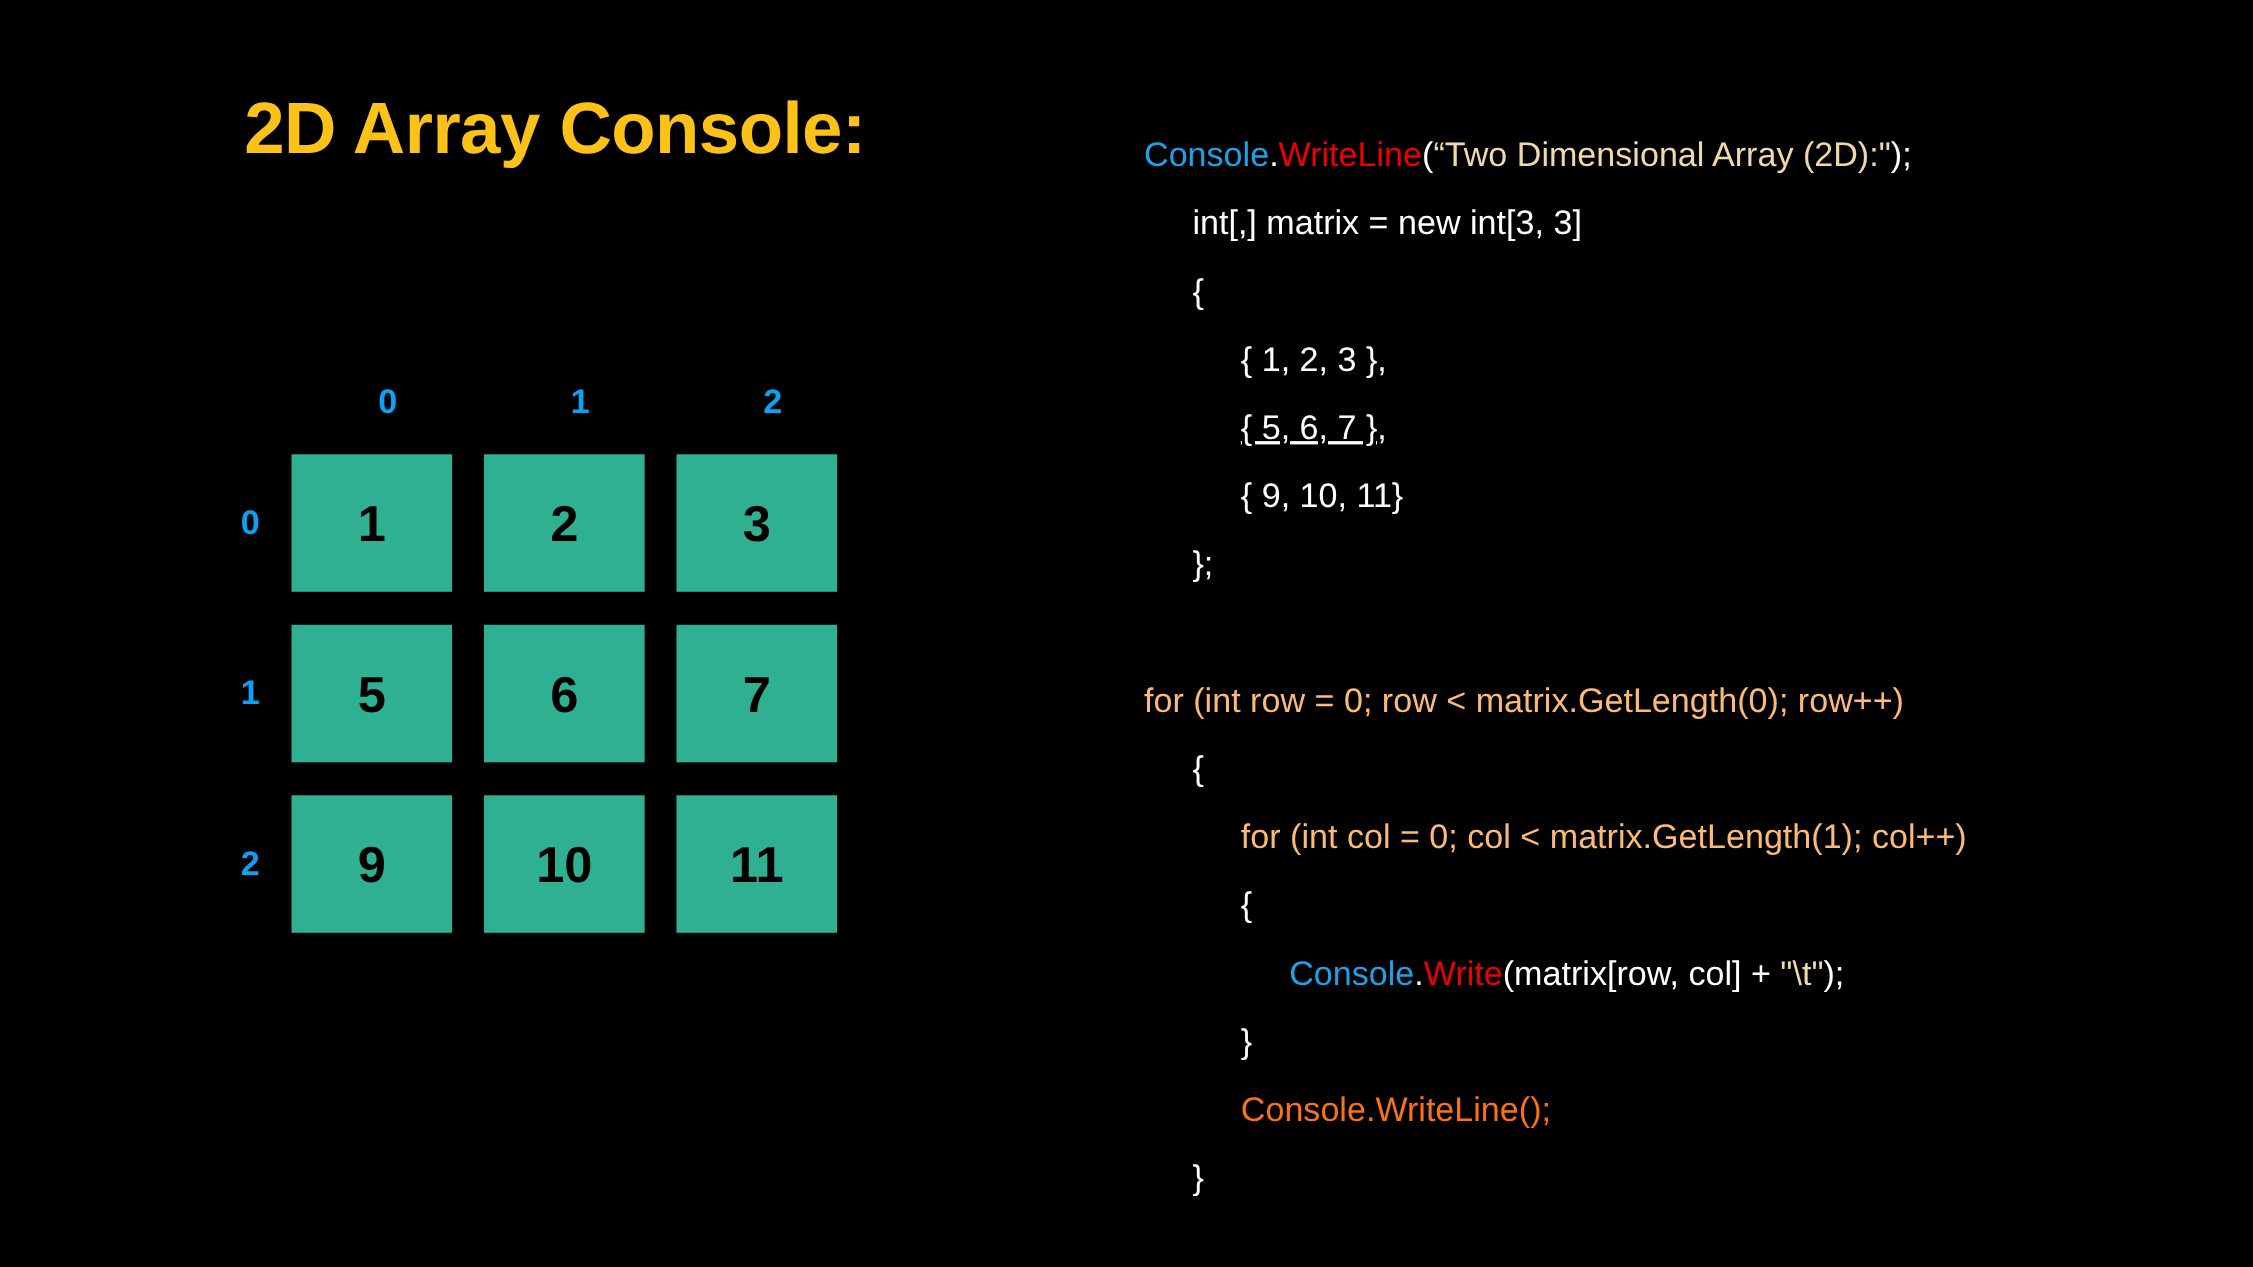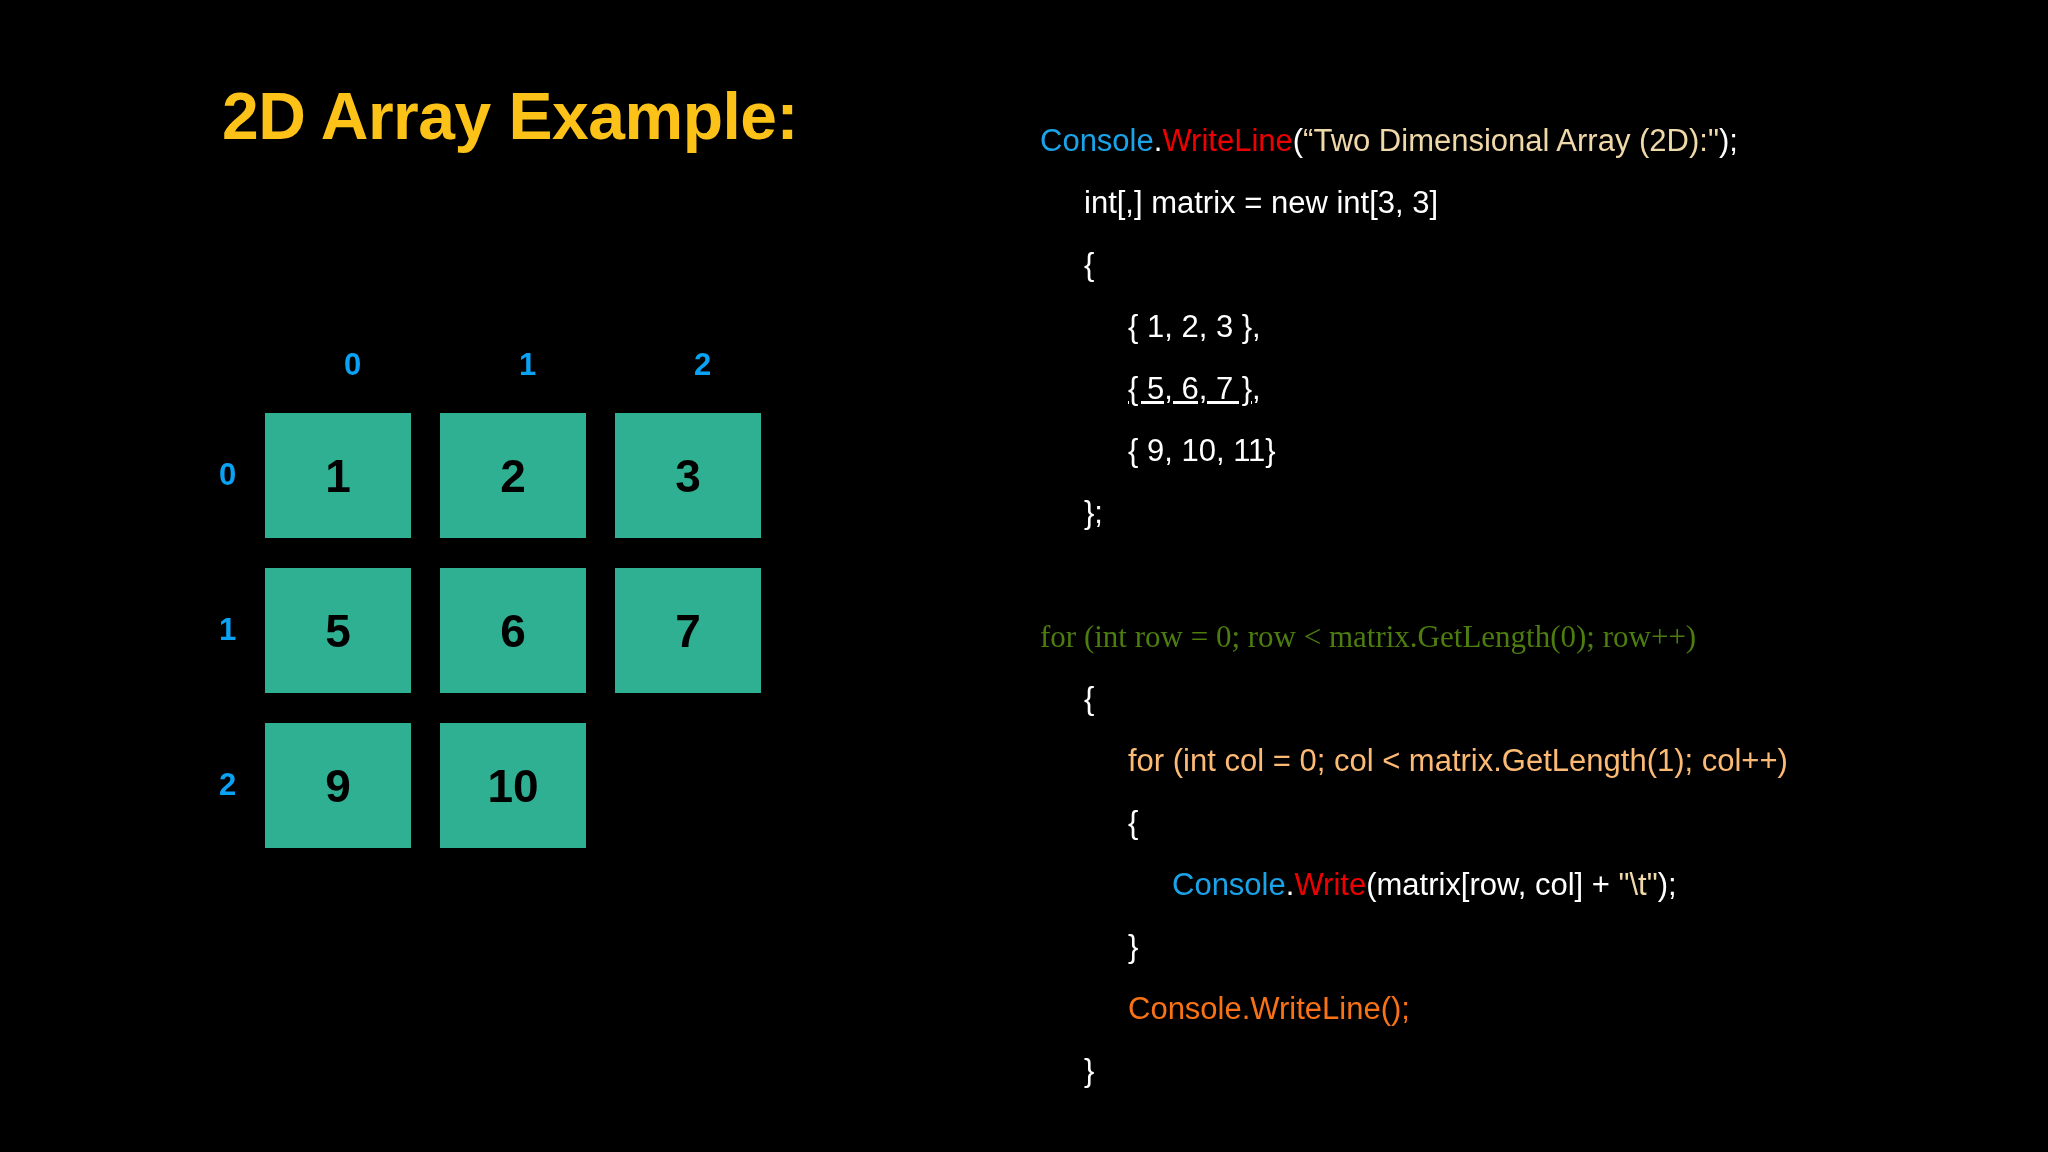--- a/index.html
+++ b/index.html
@@ -124,21 +124,21 @@
   .tok-string { color: #f0d9a8; }
   .tok-plain  { color: #ffffff; }
 </style>
 </head>
 <body>
 
 <div id="slide" style="background: rgb(0, 0, 0);">
 
   <div id="left-panel">
 
-    <div id="slide-title" style="color: rgb(252, 194, 23);">2D Array Example:</div>
+    <div id="slide-title" style="color: rgb(252, 194, 23);">2D Array Console:</div>
 
     <div id="matrix-figure">
       <div id="col-header-row">
           <div class="col-header" style="color: rgb(10, 162, 245);">0</div>
           <div class="col-header" style="color: rgb(10, 162, 245);">1</div>
           <div class="col-header" style="color: rgb(10, 162, 245);">2</div>
         </div>
       <div id="matrix-body">
           <div class="matrix-row">
             <div class="row-header" style="color: rgb(10, 162, 245);">0</div>
@@ -154,37 +154,38 @@
               <div class="matrix-cell" style="background: rgb(47, 176, 147); color: rgb(0, 0, 0);">5</div>
               <div class="matrix-cell" style="background: rgb(47, 176, 147); color: rgb(0, 0, 0);">6</div>
               <div class="matrix-cell" style="background: rgb(47, 176, 147); color: rgb(0, 0, 0);">7</div>
             </div>
           </div>
           <div class="matrix-row">
             <div class="row-header" style="color: rgb(10, 162, 245);">2</div>
             <div class="cell-track">
               <div class="matrix-cell" style="background: rgb(47, 176, 147); color: rgb(0, 0, 0);">9</div>
               <div class="matrix-cell" style="background: rgb(47, 176, 147); color: rgb(0, 0, 0);">10</div>
+              <div class="matrix-cell" style="background: rgb(47, 176, 147); color: rgb(0, 0, 0);">11</div>
             </div>
           </div>
         </div>
     </div>
 
   </div>
 
   <div id="code-panel">
       <div class="code-line" style="padding-left: 0px;"><span class="tok-class" style="color: rgb(26, 163, 232);">Console</span><span class="tok-plain" style="color: rgb(255, 255, 255);">.</span><span class="tok-method" style="color: rgb(238, 0, 0);">WriteLine</span><span class="tok-plain" style="color: rgb(255, 255, 255);">(</span><span class="tok-string" style="color: rgb(240, 217, 168);">“Two Dimensional Array (2D):"</span><span class="tok-plain" style="color: rgb(255, 255, 255);">);</span></div>
       <div class="code-line" style="padding-left: 44px;"><span class="tok-plain" style="color: rgb(255, 255, 255);">int[,] matrix = new int[3, 3]</span></div>
       <div class="code-line" style="padding-left: 44px;"><span class="tok-plain" style="color: rgb(255, 255, 255);">{</span></div>
       <div class="code-line" style="padding-left: 88px;"><span class="tok-plain" style="color: rgb(255, 255, 255);">{ 1, 2, 3 },</span></div>
       <div class="code-line" style="padding-left: 88px;"><span class="tok-plain" style="color: rgb(255, 255, 255); text-decoration: underline;">{ 5, 6, 7 },</span></div>
       <div class="code-line" style="padding-left: 88px;"><span class="tok-plain" style="color: rgb(255, 255, 255); margin-top: 32px;">{ 9, 10, 11}</span></div>
       <div class="code-line" style="padding-left: 44px;"><span class="tok-plain" style="color: rgb(255, 255, 255);">};</span></div>
       <div class="code-line blank" style="padding-left: 0px;">&nbsp;</div>
-      <div class="code-line" style="padding-left: 0px;"><span class="tok-plain" style="color: #4d7c0f; font-family: Liberation Serif, serif;">for (int row = 0; row &lt; matrix.GetLength(0); row++)</span></div>
+      <div class="code-line" style="padding-left: 0px;"><span class="tok-plain" style="color: #fdba74;">for (int row = 0; row &lt; matrix.GetLength(0); row++)</span></div>
       <div class="code-line" style="padding-left: 44px;"><span class="tok-plain" style="color: rgb(255, 255, 255);">{</span></div>
       <div class="code-line" style="padding-left: 88px;"><span class="tok-plain" style="color: #fdba74;">for (int col = 0; col &lt; matrix.GetLength(1); col++)</span></div>
       <div class="code-line" style="padding-left: 88px;"><span class="tok-plain" style="color: rgb(255, 255, 255);">{</span></div>
       <div class="code-line" style="padding-left: 132px;"><span class="tok-class" style="color: rgb(26, 163, 232);">Console</span><span class="tok-plain" style="color: rgb(255, 255, 255);">.</span><span class="tok-method" style="color: rgb(238, 0, 0);">Write</span><span class="tok-plain" style="color: rgb(255, 255, 255);">(matrix[row, col] + </span><span class="tok-string" style="color: rgb(240, 217, 168);">"\t"</span><span class="tok-plain" style="color: rgb(255, 255, 255);">);</span></div>
       <div class="code-line" style="padding-left: 88px;"><span class="tok-plain" style="color: rgb(255, 255, 255);">}</span></div>
       <div class="code-line" style="padding-left: 88px;"><span class="tok-plain" style="color: #f97316;">Console.WriteLine();</span></div>
       <div class="code-line" style="padding-left: 44px;"><span class="tok-plain" style="color: rgb(255, 255, 255);">}</span></div>
     </div>
 
 </div>

